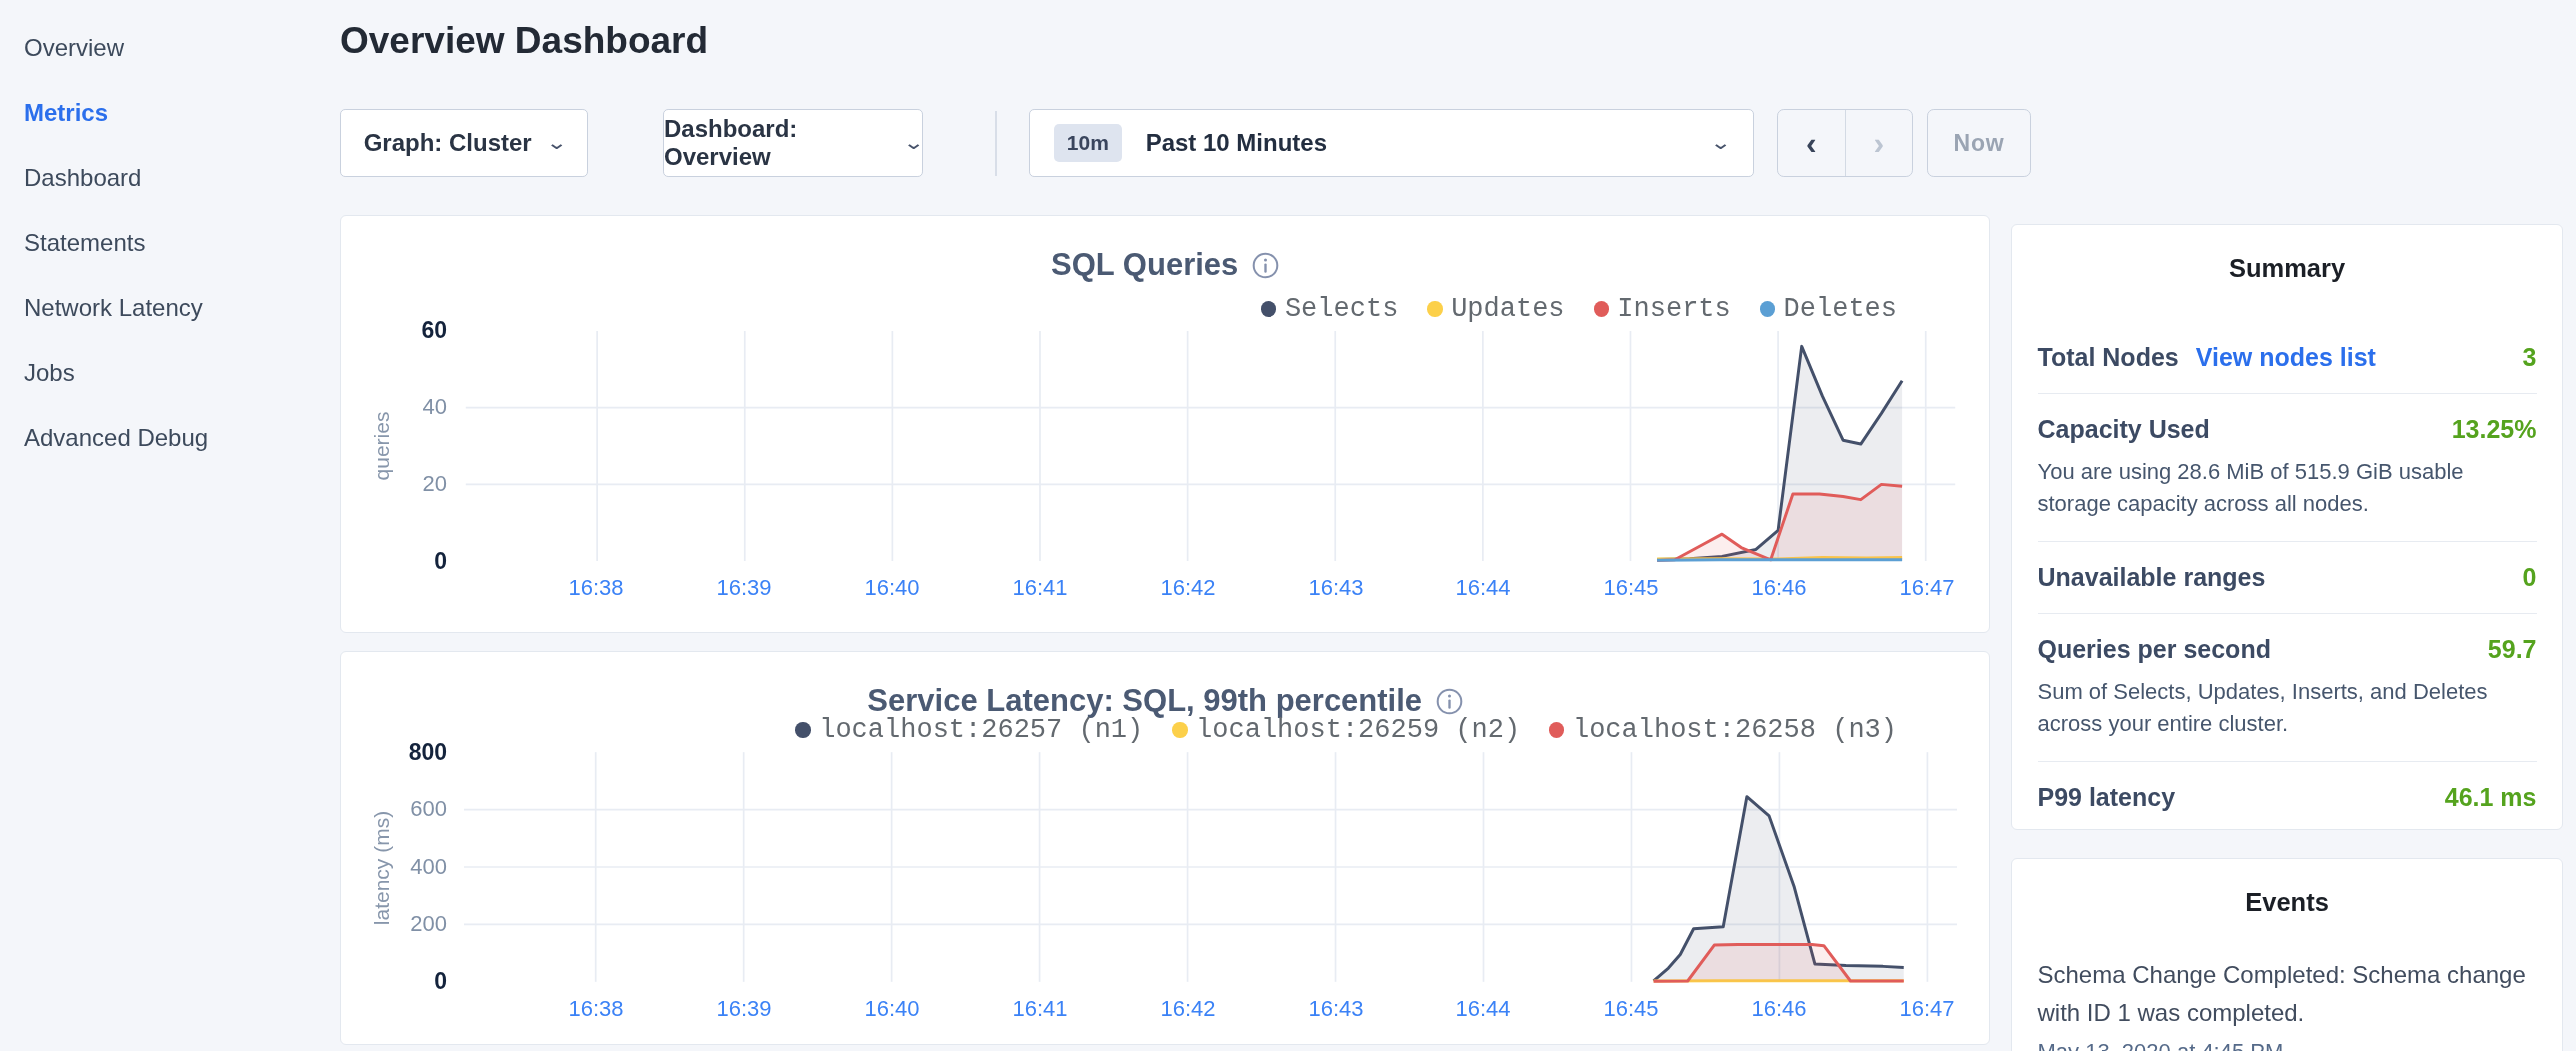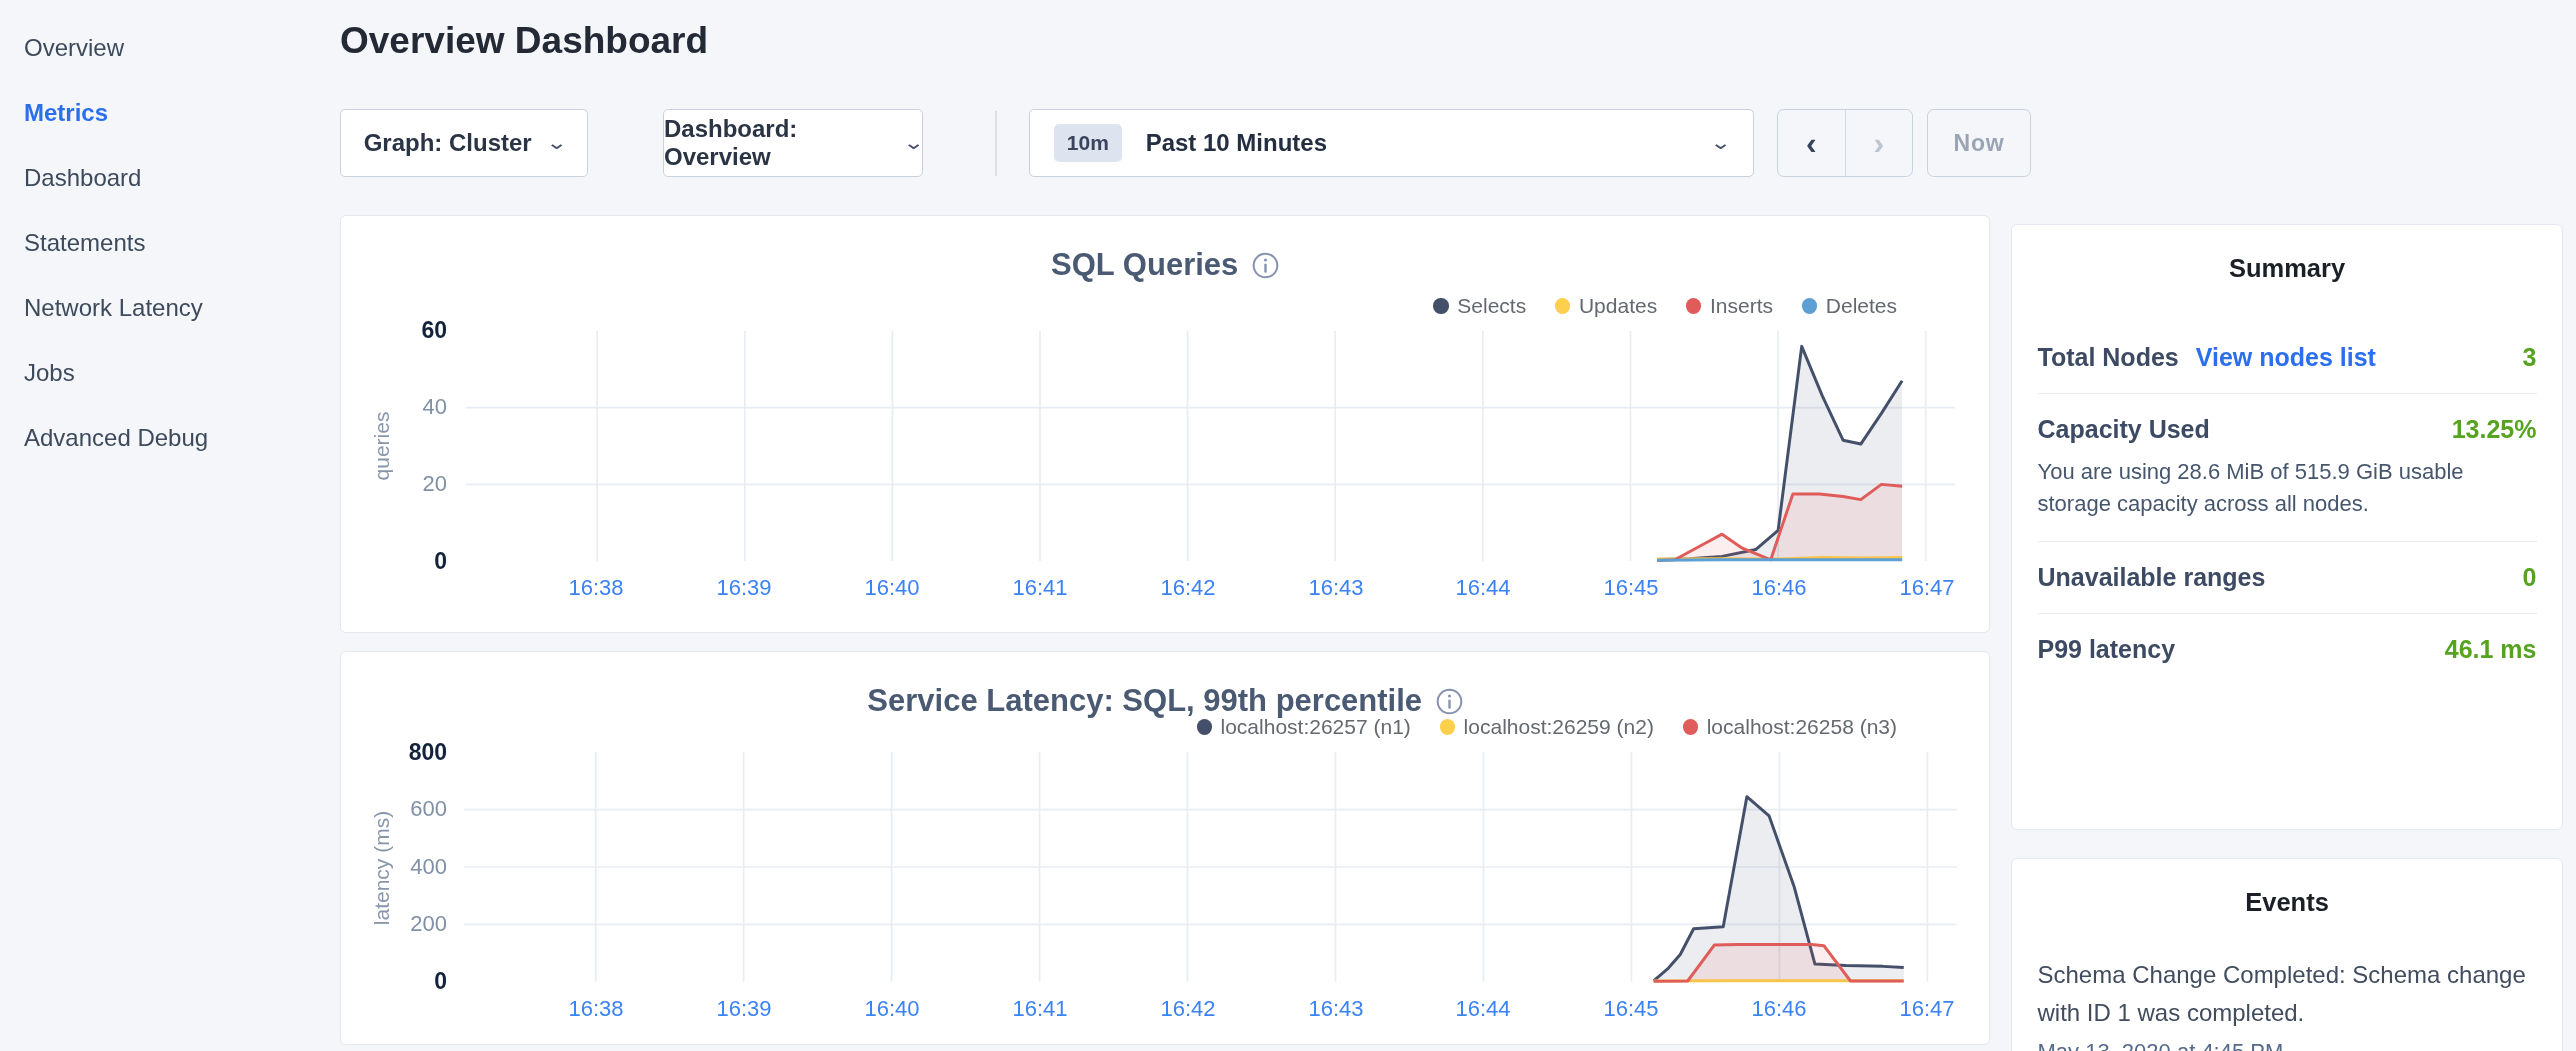--- a/index.html
+++ b/index.html
@@ -38,21 +38,21 @@
   .chart-card { position:absolute; left:340px; width:1650px; background:#fff; border:1.7px solid #e3e8ef; border-radius:6px; }
   .card-1 { top:215px; height:418px; }
   .card-2 { top:651px; height:394px; }
   .chart-title-row { position:absolute; left:0; top:31px; width:100%; display:flex; align-items:center; justify-content:center; gap:13.6px; }
   .chart-title { font-size:31px; font-weight:700; color:#4b5a73; }
   .info-icon { width:27px; height:27px; flex:0 0 auto; }
   .legend { position:absolute; right:92px; display:flex; align-items:center; gap:29px; }
   .legend-1 { top:78px; } .legend-2 { top:63px; }
   .legend-entry { display:flex; align-items:center; gap:8.5px; cursor:pointer; }
   .legend-dot { width:15.3px; height:15.3px; border-radius:50%; }
-  .legend-label { font-size:21px; color:#63696f; }
+  .legend-label { font-size:27px; color:#63696f;font-family:Liberation Mono, monospace; }
   .unit-label { position:absolute; left:-44px; width:170px; text-align:center; transform:rotate(-90deg);
                 font-size:21px; color:#8796ab; }
   .unit-1 { top:218px; } .unit-2 { top:204px; }
   .ytick { position:absolute; width:73px; text-align:right; font-size:22px; color:#8090a6; }
   .ytick.edge { color:#14233c; font-weight:700; font-size:23px; }
   .xtick { position:absolute; width:102px; text-align:center; font-size:22px; color:#3b82f6; }
   
   .panel { position:absolute; left:2011px; width:552px; background:#fff; border:1.7px solid #e3e8ef; border-radius:6px; padding:29px 25.5px 0 25.5px; }
   .panel-summary { top:224px; height:606px; }
   .panel-events  { top:858px; height:221px; }
@@ -248,20 +248,27 @@
     <div class="metric-desc">You are using 28.6 MiB of 515.9 GiB usable storage capacity across all nodes.</div>
   </div>
   <div class="metric">
     <div class="metric-head">
       <span class="metric-label">Unavailable ranges</span>
       <span class="metric-value">0</span>
     </div>
   </div>
   <div class="metric">
     <div class="metric-head">
+      <span class="metric-label">Queries per second</span>
+      <span class="metric-value">59.7</span>
+    </div>
+    <div class="metric-desc">Sum of Selects, Updates, Inserts, and Deletes across your entire cluster.</div>
+  </div>
+  <div class="metric">
+    <div class="metric-head">
       <span class="metric-label">P99 latency</span>
       <span class="metric-value">46.1 ms</span>
     </div>
   </div>
 </aside>
 
 <aside class="panel panel-events">
   <div class="panel-heading">Events</div>
   <div>
     <div class="event-text">Schema Change Completed: Schema change with ID 1 was completed.</div>

